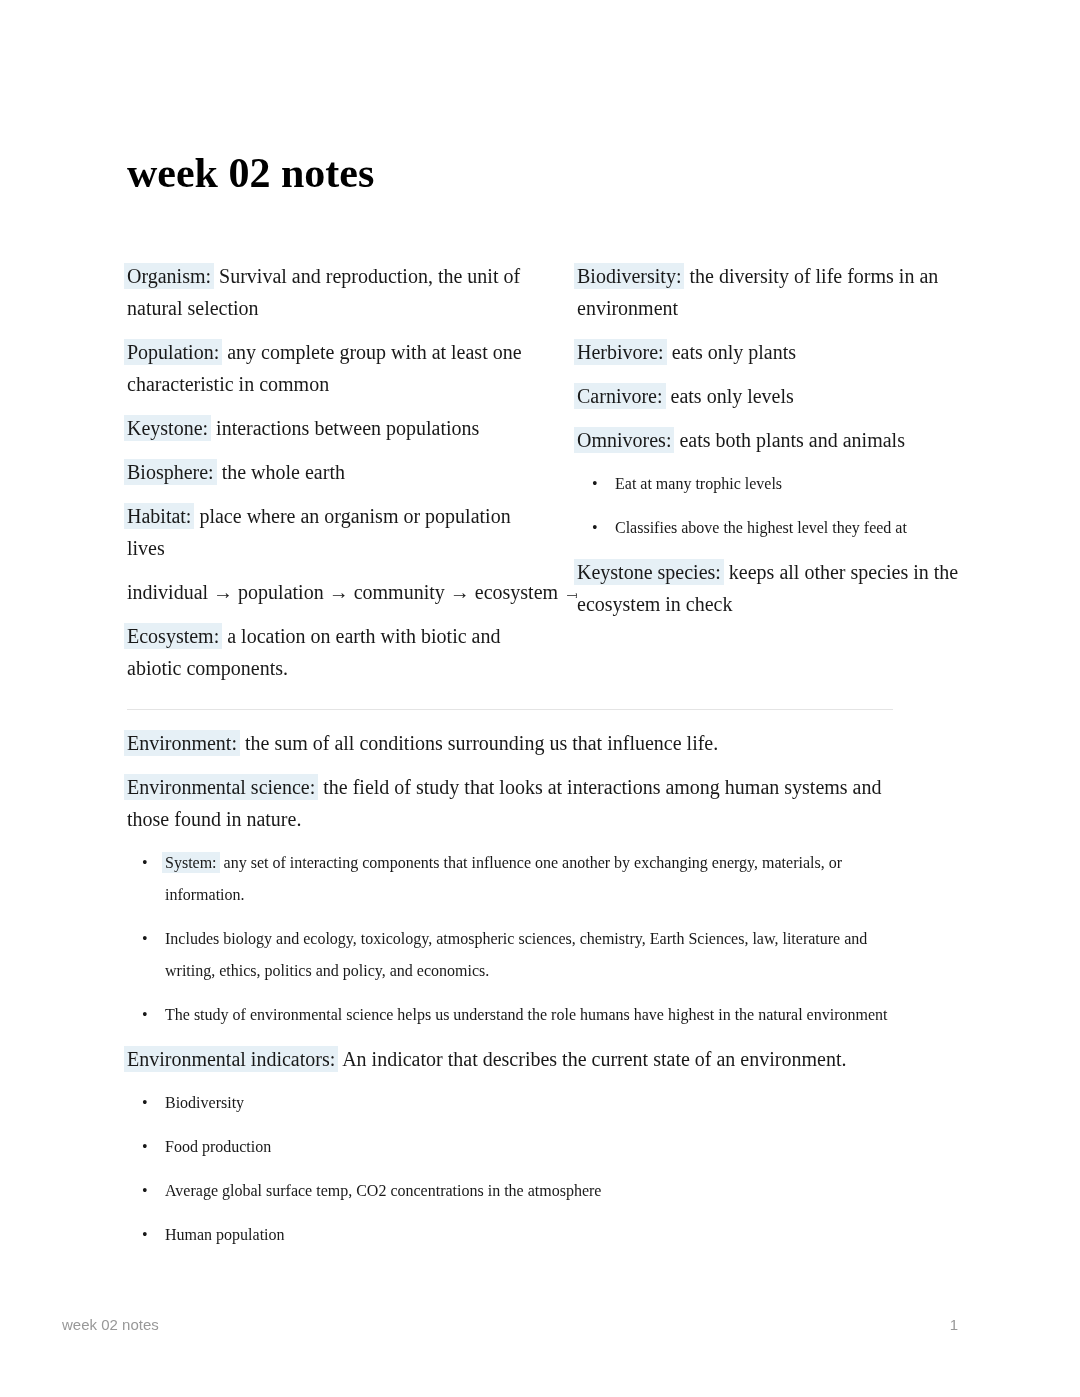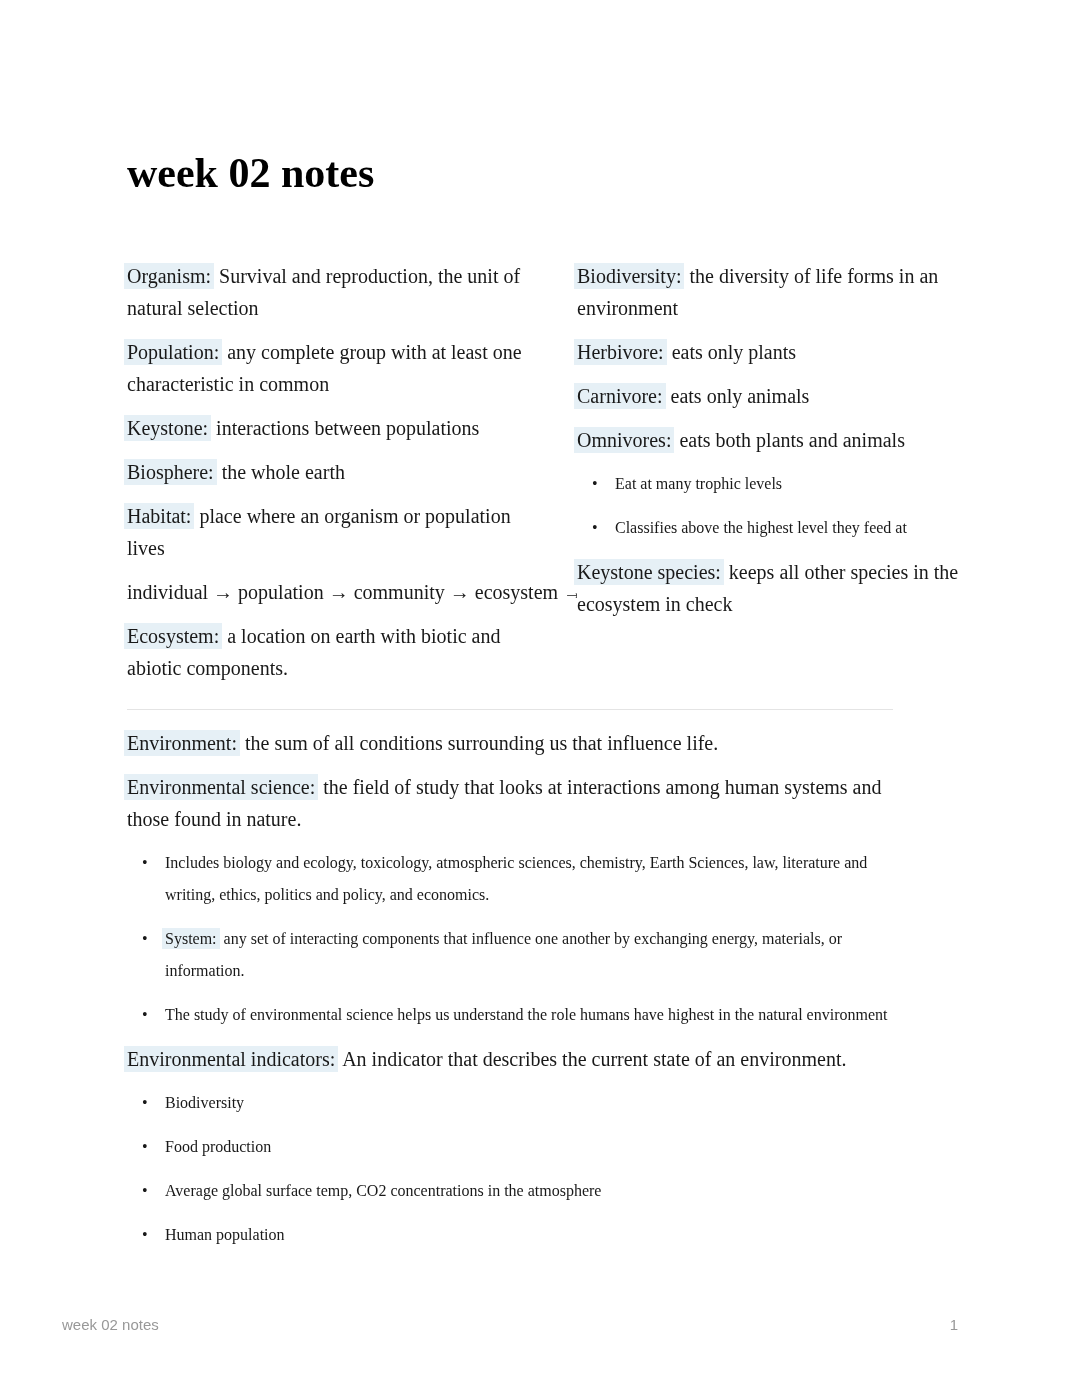--- a/index.html
+++ b/index.html
@@ -105,39 +105,39 @@
         <p class="def"><span class="hl">Keystone:</span><span> interactions between populations</span></p>
         <p class="def"><span class="hl">Biosphere:</span><span> the whole earth</span></p>
         <p class="def"><span class="hl">Habitat:</span><span> place where an organism or population lives</span></p>
         <p class="def nowrap">individual → population → community → ecosystem → biome</p>
         <p class="def"><span class="hl">Ecosystem:</span><span> a location on earth with biotic and abiotic components.</span></p>
       </div>
 
       <div class="col col-right">
         <p class="def"><span class="hl">Biodiversity:</span><span> the diversity of life forms in an environment</span></p>
         <p class="def"><span class="hl">Herbivore:</span><span> eats only plants</span></p>
-        <p class="def"><span class="hl">Carnivore:</span><span> eats only animals</span></p>
+        <p class="def"><span class="hl">Carnivore:</span><span> eats only levels</span></p>
         <p class="def"><span class="hl">Omnivores:</span><span> eats both plants and animals</span></p>
         <ul class="bullets">
           <li><span>Eat at many trophic levels</span></li>
           <li><span>Classifies above the highest level they feed at</span></li>
         </ul>
         <p class="def keystone"><span class="hl">Keystone species:</span><span> keeps all other species in the ecosystem in check</span></p>
       </div>
 
     </div>
 
     <hr class="divider">
 
     <div class="section">
       <p class="def"><span class="hl">Environment:</span><span> the sum of all conditions surrounding us that influence life.</span></p>
       <p class="def"><span class="hl">Environmental science:</span><span> the field of study that looks at interactions among human systems and those found in nature.</span></p>
       <ul class="bullets">
+        <li><span class="hl">System:</span><span> any set of interacting components that influence one another by exchanging energy, materials, or information.</span></li>
         <li><span>Includes biology and ecology, toxicology, atmospheric sciences, chemistry, Earth Sciences, law, literature and writing, ethics, politics and policy, and economics.</span></li>
-        <li><span class="hl">System:</span><span> any set of interacting components that influence one another by exchanging energy, materials, or information.</span></li>
         <li><span>The study of environmental science helps us understand the role humans have highest in the natural environment</span></li>
       </ul>
       <p class="def"><span class="hl">Environmental indicators:</span><span> An indicator that describes the current state of an environment.</span></p>
       <ul class="bullets">
         <li><span>Biodiversity</span></li>
         <li><span>Food production</span></li>
         <li><span>Average global surface temp, CO2 concentrations in the atmosphere</span></li>
         <li><span>Human population</span></li>
       </ul>
     </div>

